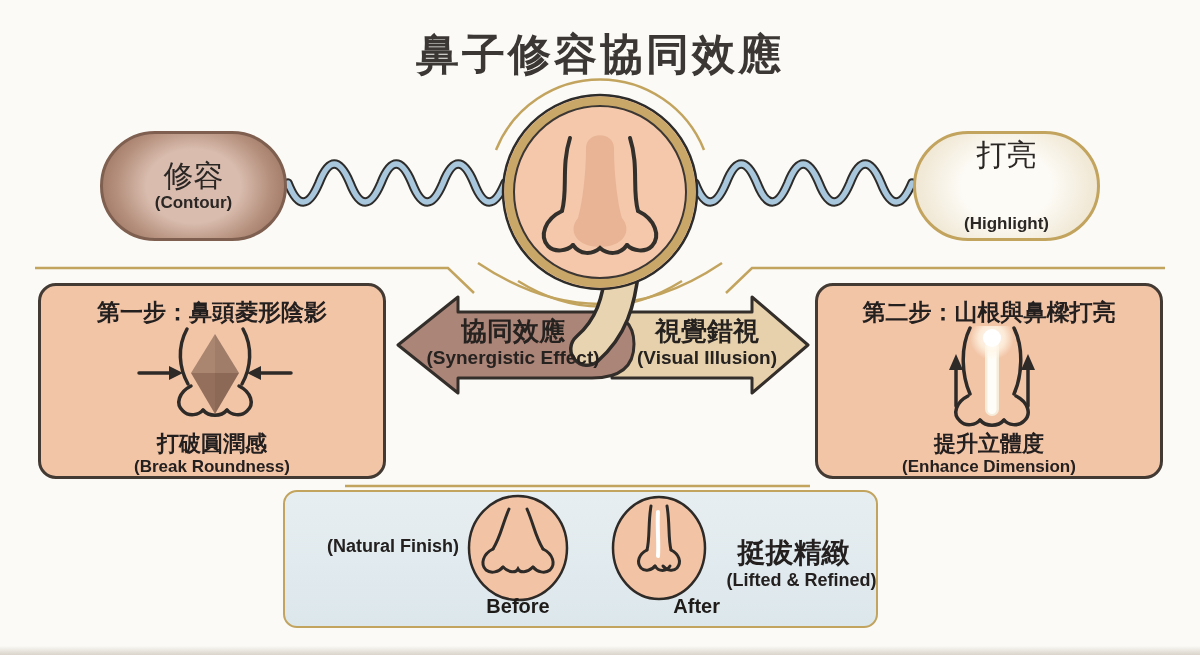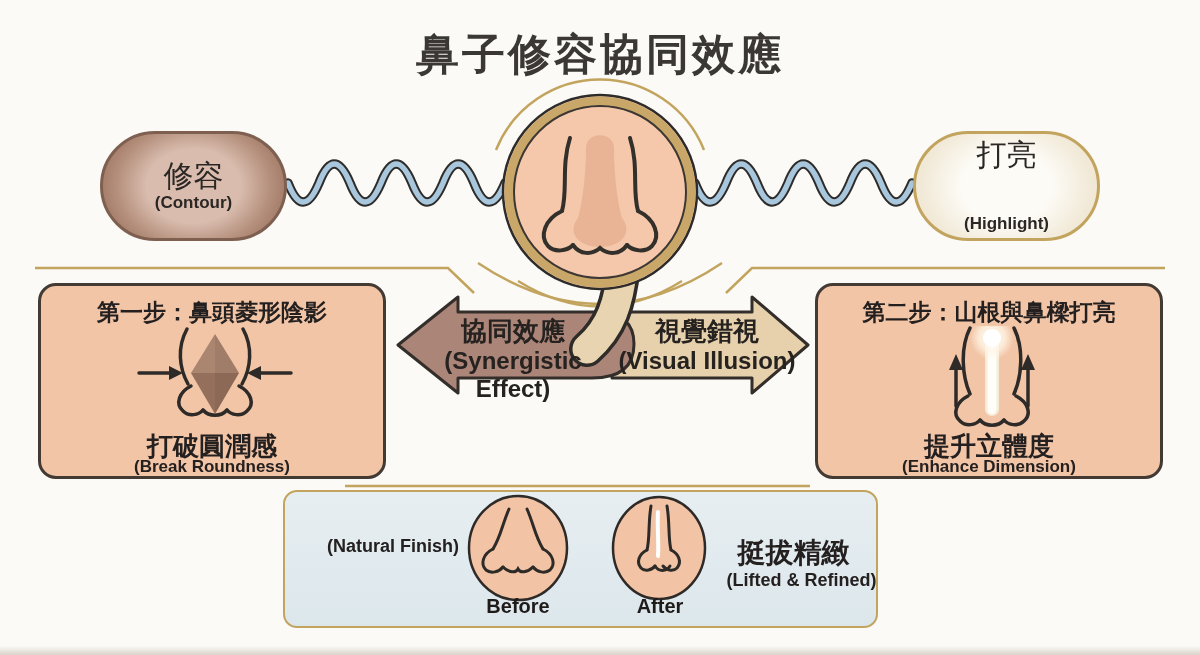--- a/index.html
+++ b/index.html
@@ -29,36 +29,36 @@
     background:radial-gradient(ellipse 62% 85% at 50% 50%, #fdfbf6 40%, #f3ecdc 70%, #efe5d0 85%);
     gap:41px;
   }
   .pill-label{ font-size:30px; font-weight:400; color:#2b2725; line-height:1.15; }
   .pill-sublabel{ font-size:17px; font-weight:600; color:#2b2725; }
 
   .arrow-text{
     position:absolute; top:317px; width:190px; text-align:center; z-index:3;
   }
   .arrow-text .cjk{ font-size:26px; font-weight:800; color:#262220; line-height:1.15; }
-  .arrow-text .en{ font-size:24px; font-weight:600; color:#262220; }
+  .arrow-text .en{ font-size:19px; font-weight:600; color:#262220; }
 
   .step-box{
     position:absolute; top:283px; width:348px; height:196px;
     background:#f2c5a7; border:3px solid #433a34; border-radius:18px; z-index:3;padding-left:40px;
   }
   .step-box-left{ left:38px; }
   .step-box-right{ left:815px; }
   .step-title{
     position:absolute; top:11px; left:0; width:100%; text-align:center;
     font-size:23px; font-weight:800; color:#242020;
   }
   .step-illustration{ position:absolute; top:40px; left:0; width:348px; height:106px; }
   .step-result{
     position:absolute; top:143px; left:0; width:100%; text-align:center;
-    font-size:26px; font-weight:800; color:#242020;
+    font-size:22px; font-weight:800; color:#242020;
   }
   .step-result-en{
     position:absolute; top:171px; left:0; width:100%; text-align:center;
     font-size:17px; font-weight:600; color:#242020;
   }
 
   .bottom-box{
     position:absolute; left:283px; top:490px; width:595px; height:138px;
     background:linear-gradient(to bottom,#e7eef1,#dce7ec); border:2px solid #c2a45e;
     border-radius:14px; z-index:3;
@@ -67,21 +67,21 @@
   .outcome-left{ left:0; width:200px; }
   .outcome-right{ left:422px; width:173px; }
   .outcome-cjk{ font-size:28px; font-weight:800; color:#242020; line-height:1.2; }
   .outcome-en{ font-size:18px; font-weight:600; color:#242020;padding-left:16px; }
   .ba-svg{ position:absolute; left:0; top:0; }
   .ba-label{
     position:absolute; top:103px; width:120px; text-align:center;
     font-size:20px; font-weight:600; color:#1e1b19;
   }
   .ba-label-before{ left:173px; }
-  .ba-label-after{ left:315px; }
+  .ba-label-after{ left:315px;text-align:right; }
 
   .bottom-fade{
     position:absolute; left:0; bottom:0; width:100%; height:9px; z-index:4;
     background:linear-gradient(to bottom, rgba(130,110,90,0), rgba(130,110,90,0.28));
   }
 </style>
 </head>
 <body>
 
 <div class="canvas">

